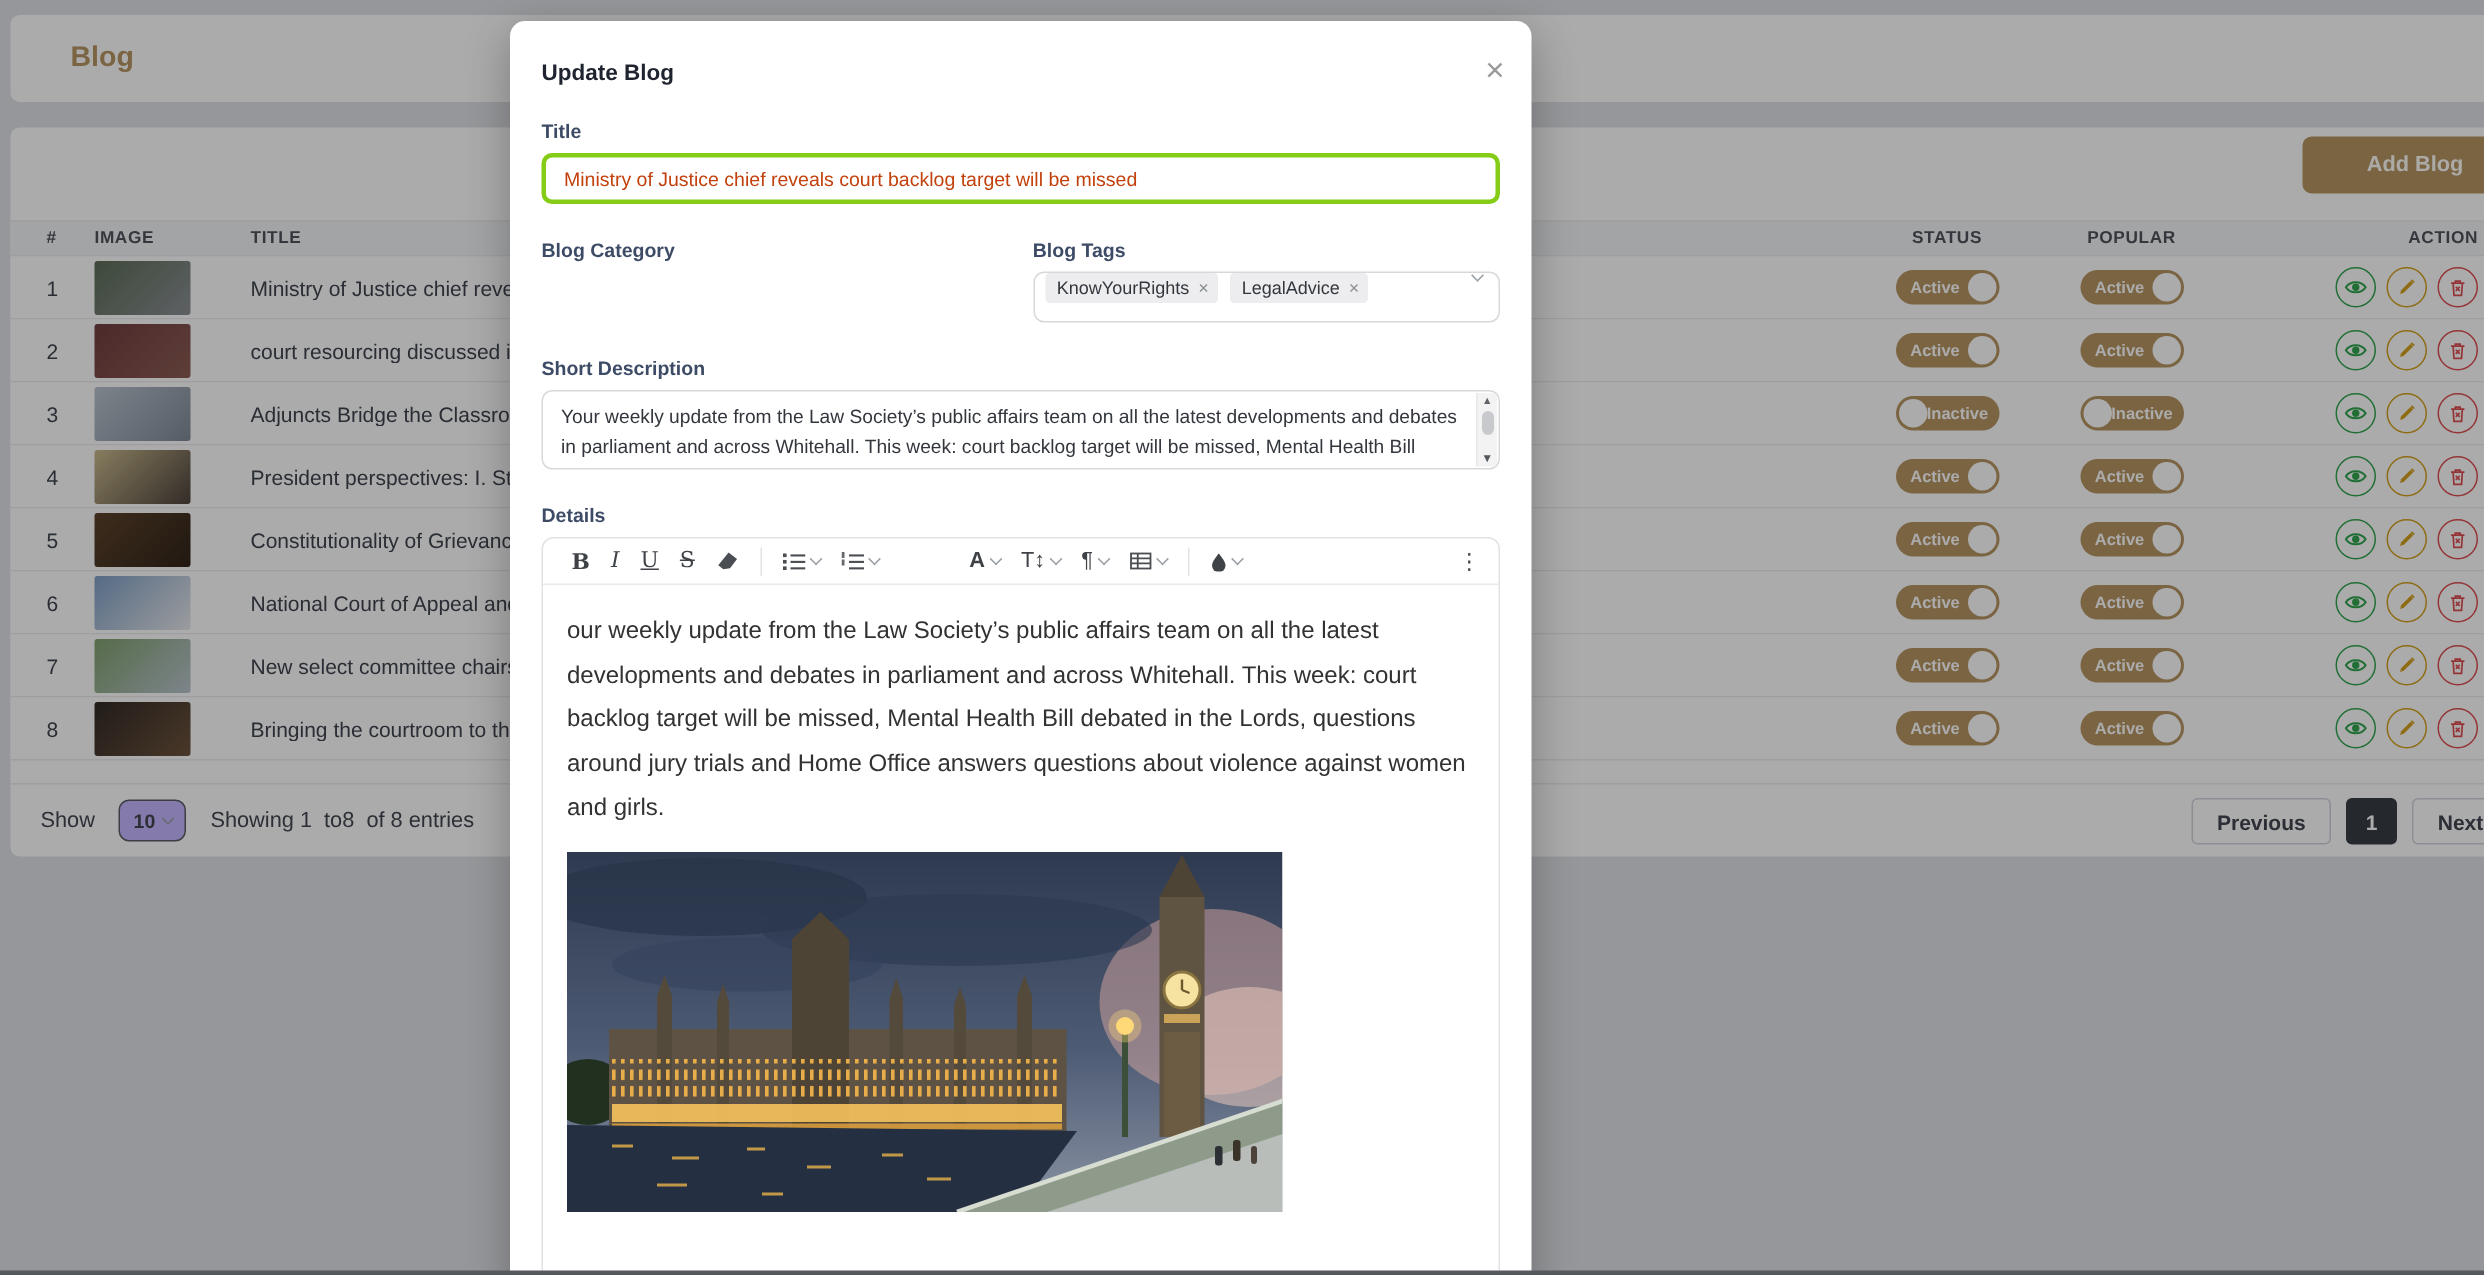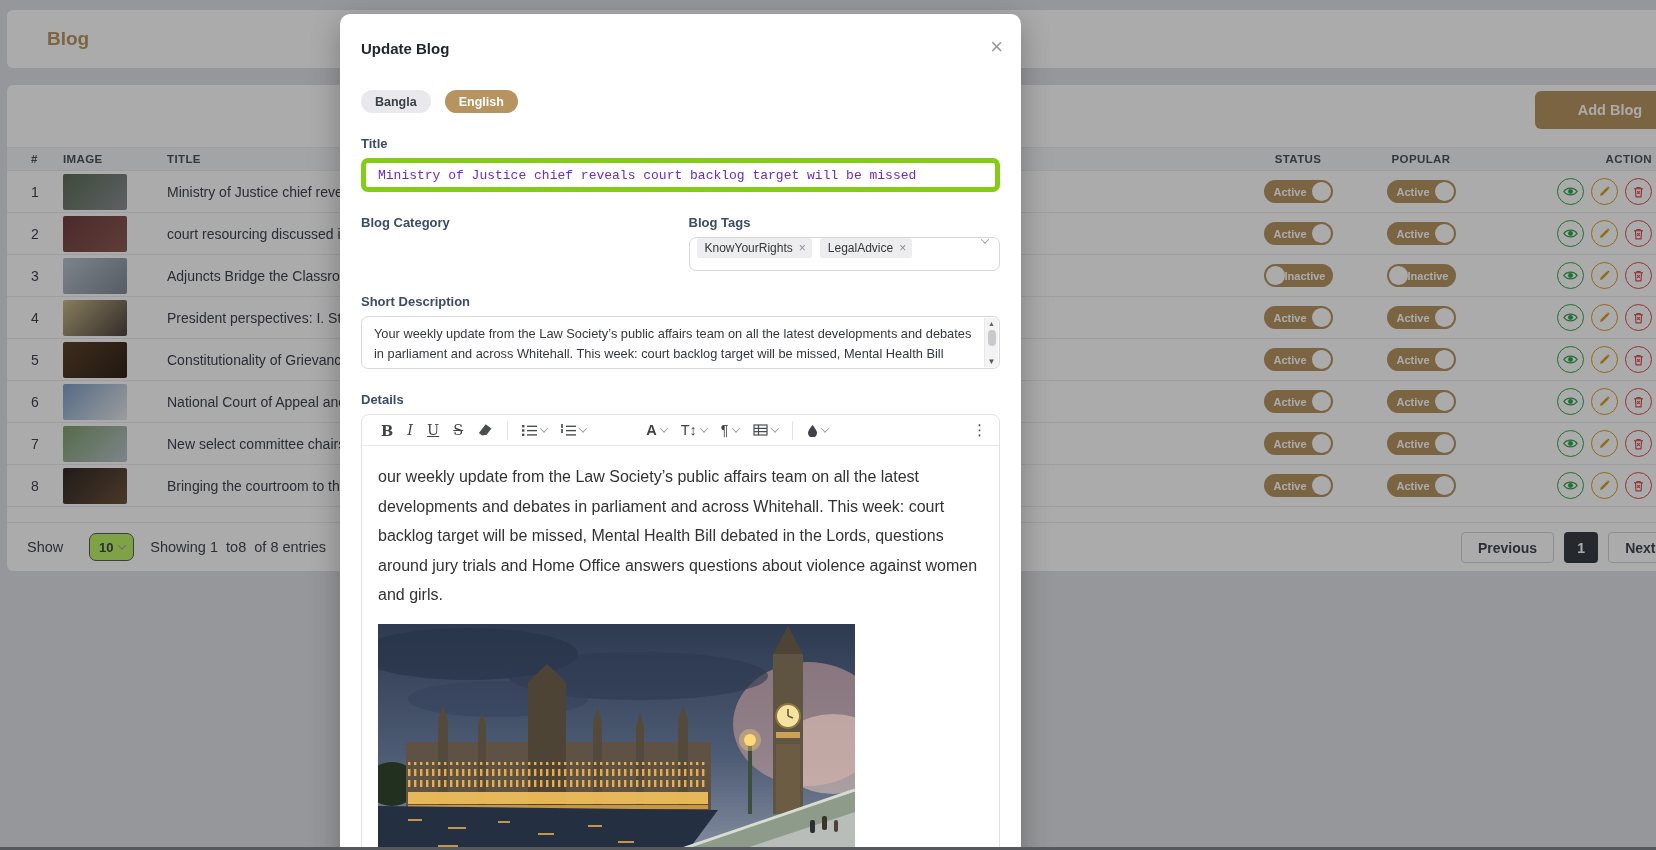--- a/index.html
+++ b/index.html
@@ -42,22 +42,22 @@
   .toggle.off { justify-content:space-between; padding:0 8px 0 2px; }
 
   .icon-btn { width:27px; height:27px; border-radius:50%; background:transparent;
     display:flex; align-items:center; justify-content:center; cursor:pointer; border:1.5px solid; padding:0; }
   .icon-btn.view { border-color:#2ea44a; }
   .icon-btn.edit { border-color:#d4a017; }
   .icon-btn.del  { border-color:#dd4b4c; }
 
   .table-footer { position:absolute; left:0; right:0; top:437px; height:49px; display:flex; align-items:center;
     padding-left:20px; font-size:14.5px; color:#3f444b; border-top:1px solid #ececee; }
-  .show-select { margin-left:26px; width:45px; height:28px; border:1.6px solid #565b61; border-radius:7px;
-    display:flex; align-items:center; justify-content:center; gap:5px; font-size:13px; font-weight:600; cursor:pointer; background:#bef264; }
+  .show-select { margin-left:16px; width:45px; height:28px; border:1.6px solid #565b61; border-radius:7px;
+    display:flex; align-items:center; justify-content:center; gap:5px; font-size:13px; font-weight:600; cursor:pointer; background:#c4b5fd; }
   .showing-text { margin-left:16px; white-space:pre; }
   .pager { position:absolute; left:1454px; top:9px; display:flex; gap:10px; align-items:center; }
   .pg-btn { height:31px; border:1px solid #cfd4d9; background:#fff; border-radius:4px; padding:0 16px;
     font-size:14px; font-weight:600; color:#3f444b; font-family:inherit; cursor:pointer; }
   .pg-current { width:34px; height:31px; background:#343a40; color:#fff; border:none; border-radius:4px;
     font-size:14px; font-weight:600; font-family:inherit; cursor:pointer; }
 
   
   .overlay { position:absolute; inset:0; background:rgba(10,10,12,.34); z-index:5; }
 
@@ -67,22 +67,22 @@
   .modal-title { font-size:15px; font-weight:700; color:#1f2430; margin-top:6px; }
   .modal-close { position:absolute; top:22px; right:18px; font-size:22px; line-height:1; color:#9a9a9a;
     background:none; border:none; cursor:pointer; font-family:inherit; }
   .lang-row { display:flex; gap:14px; margin-top:33px; }
   .lang-pill { height:23px; padding:0 14px; border-radius:12px; display:flex; align-items:center;
     font-size:12.5px; font-weight:600; cursor:pointer; border:none; font-family:inherit; }
   .lang-pill.inactive { background:#e9e9ed; color:#3a3f46; }
   .lang-pill.active { background:#b7945f; color:#fff; }
 
   .fld-label { margin-top:23px; font-size:13px; font-weight:600; color:#3d4b66; }
-  .text-input { margin-top:7px; width:100%; height:34px; border:5px solid #84cc16; border-radius:7px;
-    font-size:13px; color:#6d28d9; padding:0 12px; font-family:Liberation Mono, monospace; outline:none; }
+  .text-input { margin-top:7px; width:100%; height:34px; border:3px solid #84cc16; border-radius:7px;
+    font-size:13px; color:#c2410c; padding:0 12px; font-family:Liberation Sans, sans-serif; outline:none; }
 
   .two-col { display:grid; grid-template-columns:1fr 1fr; gap:16px; margin-top:0; }
   .select-box { margin-top:7px; position:relative; height:34px; border:1px solid #d8d8d8; border-radius:7px;
     display:flex; align-items:center; padding:0 12px; font-size:13px; color:#222; cursor:pointer; background:#fff; }
   .select-box .chev { position:absolute; right:13px; }
   .tags-box { margin-top:7px; position:relative; height:34px; border:1px solid #d8d8d8; border-radius:7px;
     display:flex; align-items:flex-start; padding:0 26px 0 7px; cursor:text; background:#fff; }
   .tag { background:#ededef; border-radius:3px; font-size:12px; color:#33373d; padding:3px 6px 3px 8px;
     margin-right:8px; display:flex; align-items:center; white-space:nowrap; }
   .tag .tag-x { color:#8a8f95; margin-left:6px; font-size:12px; cursor:pointer; }
@@ -490,24 +490,20 @@
       </div>
     </div>
   </div>
 
   <div class="overlay"></div>
 
   <div class="modal">
     <div class="modal-title">Update Blog</div>
     <button class="modal-close">×</button>
 
-    <div class="lang-row">
-      <button class="lang-pill inactive">Bangla</button>
-      <button class="lang-pill active">English</button>
-    </div>
 
     <div class="fld-label">Title</div>
     <input class="text-input" type="text" value="Ministry of Justice chief reveals court backlog target will be missed" style="">
 
     <div class="two-col">
       <div>
         <div class="fld-label">Blog Category</div>
       </div>
       <div>
         <div class="fld-label">Blog Tags</div>

